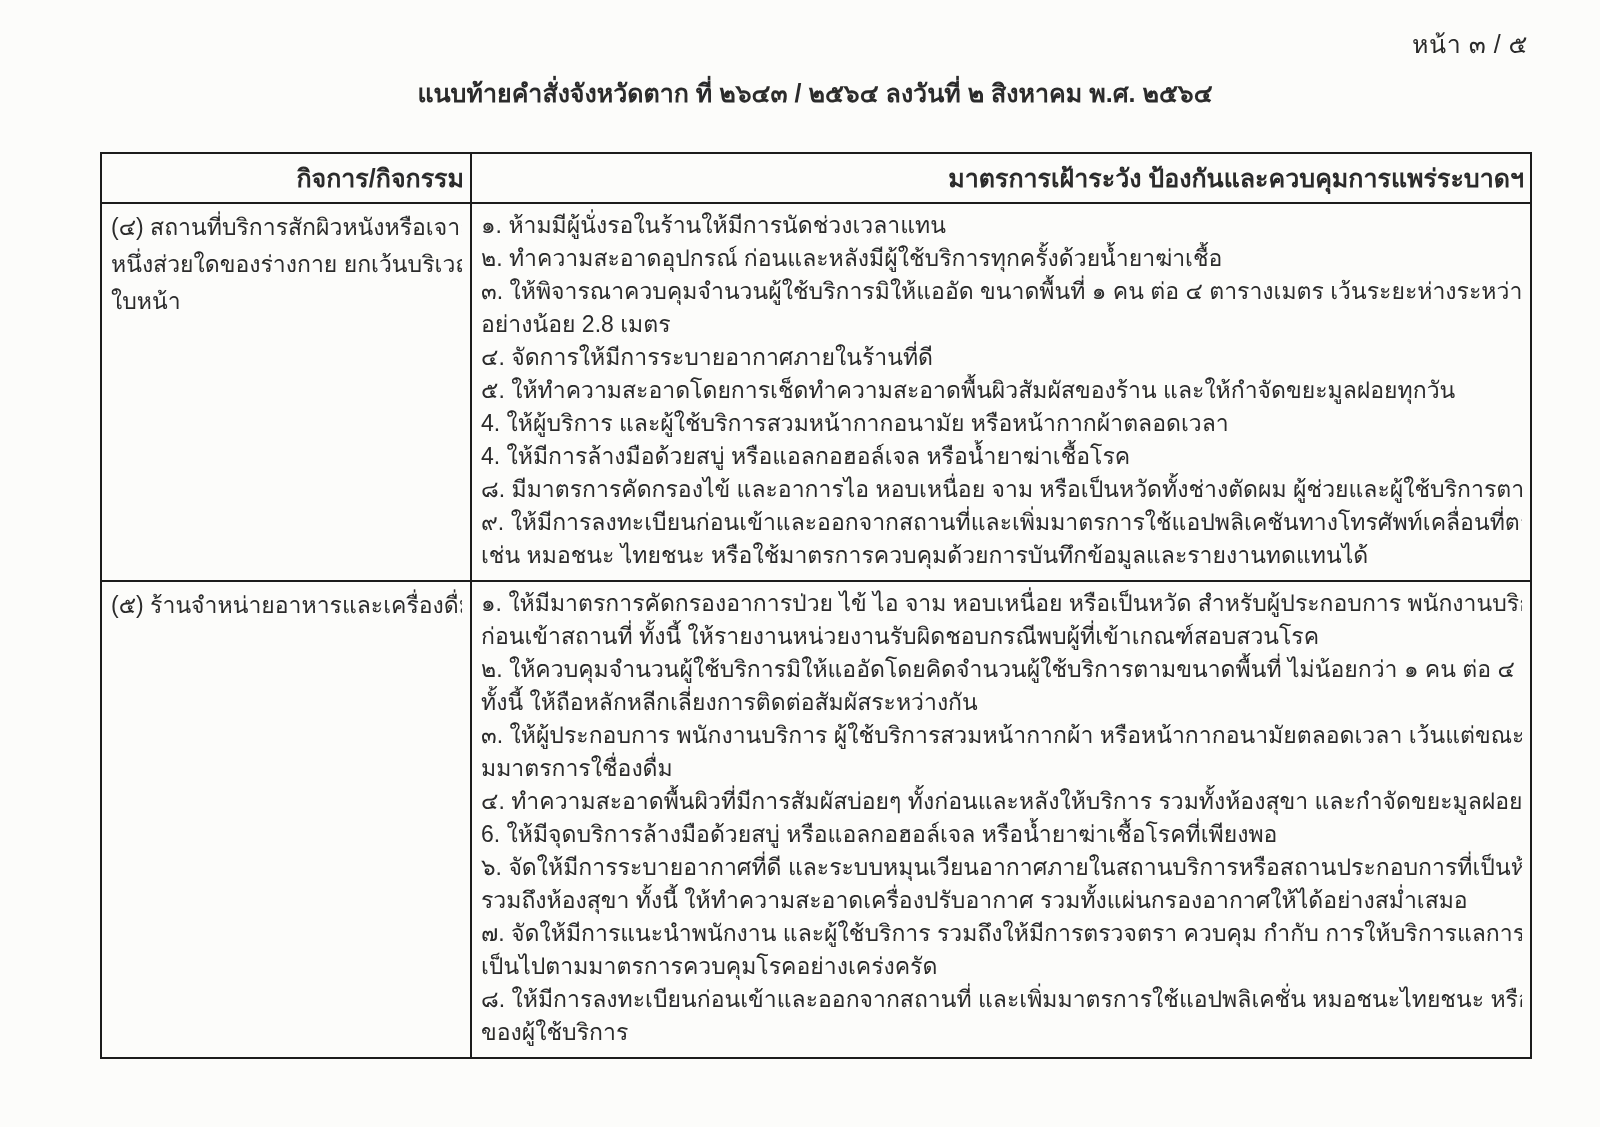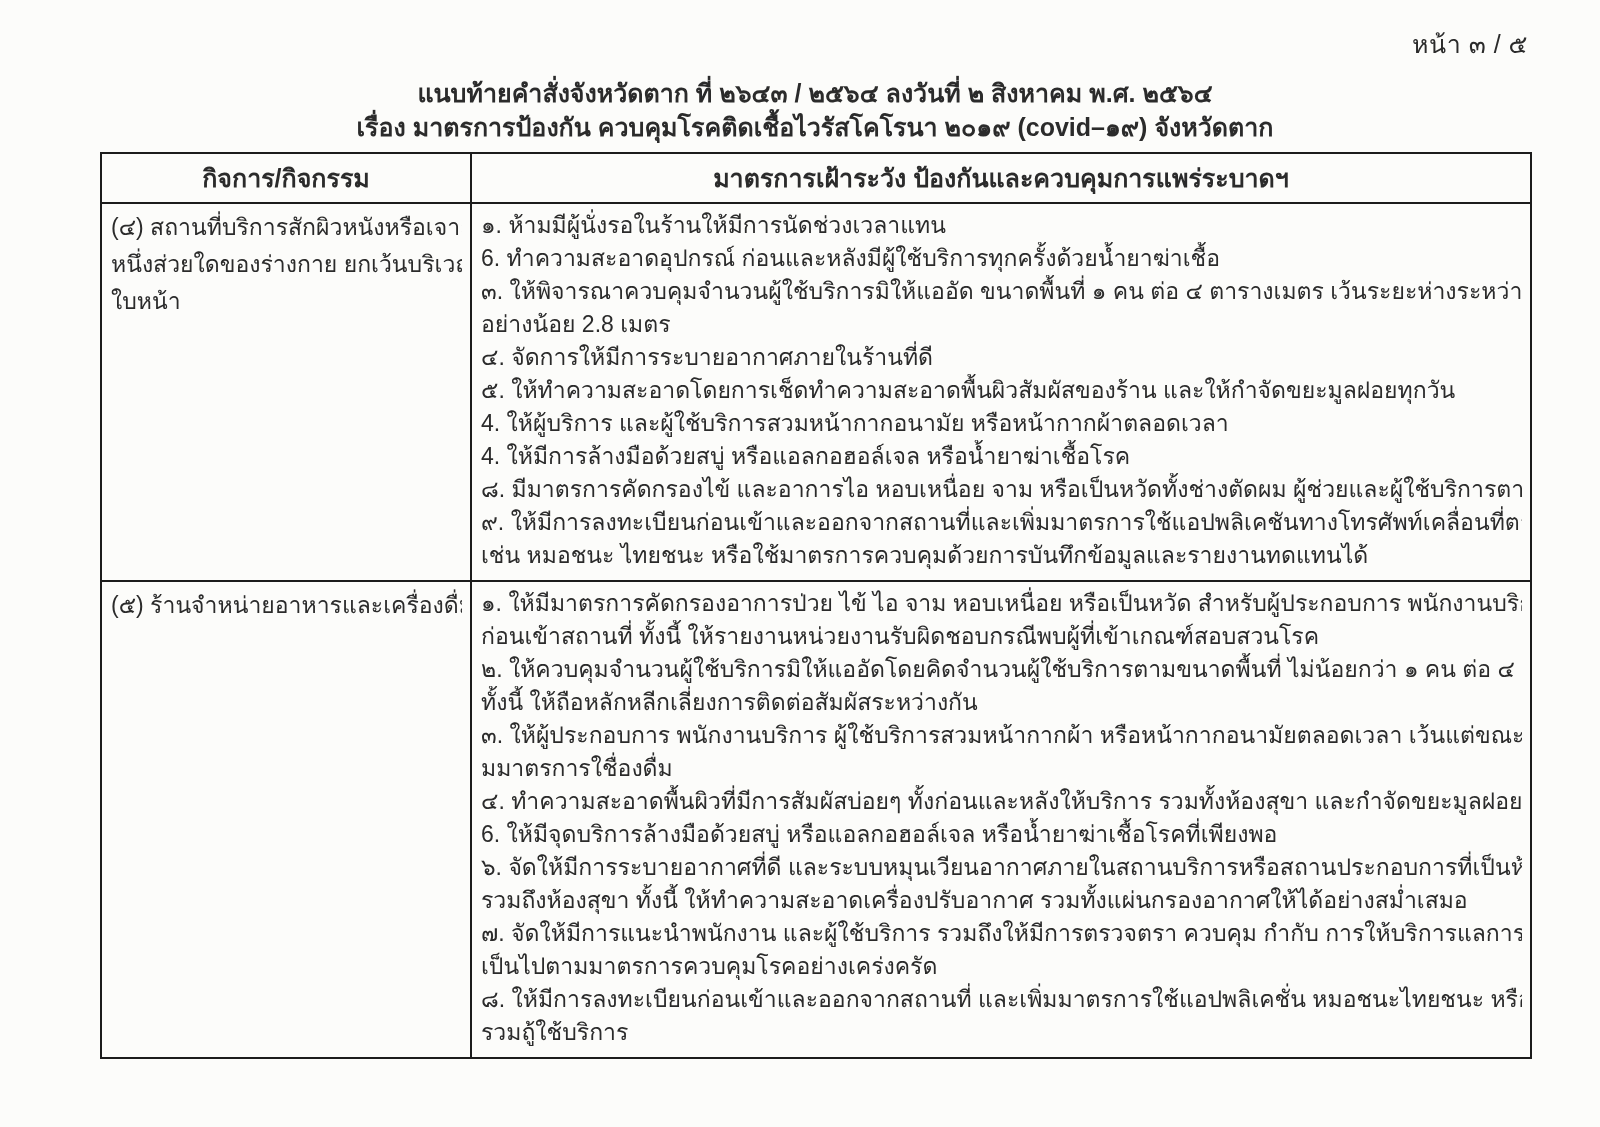--- a/index.html
+++ b/index.html
@@ -41,21 +41,21 @@
   }
   .doc-table th,.doc-table td{
     border:2px solid var(--border);
     vertical-align:top;
   }
   .col-activity{width:370px;}
   .col-measures{width:1060px;}
   .doc-table th{
     font-size:25px;
     font-weight:600;
-    text-align:center;
+    text-align:right;
     padding:4px 6px;
     height:38px;
     vertical-align:middle;
   }
   .cell{
     padding:5px 8px 8px 9px;
     font-size:23px;
   }
   .act-line{
     line-height:37px;
@@ -68,21 +68,20 @@
     overflow:hidden;
   }
 </style>
 </head>
 <body>
 
 <div class="page-label">หน้า ๓ / ๕</div>
 
 <div class="title-block">
   <div>แนบท้ายคำสั่งจังหวัดตาก ที่ ๒๖๔๓ / ๒๕๖๔ ลงวันที่ ๒ สิงหาคม พ.ศ. ๒๕๖๔</div>
-  <div>เรื่อง มาตรการป้องกัน ควบคุมโรคติดเชื้อไวรัสโคโรนา ๒๐๑๙ (covid–๑๙) จังหวัดตาก</div>
 </div>
 
 <table class="doc-table">
   <colgroup>
     <col class="col-activity">
     <col class="col-measures">
   </colgroup>
   <thead>
     <tr>
       <th>กิจการ/กิจกรรม</th>
@@ -91,21 +90,21 @@
   </thead>
   <tbody>
       <tr>
         <td class="cell">
           <div class="act-line">(๔) สถานที่บริการสักผิวหนังหรือเจาะส่วน</div>
           <div class="act-line">หนึ่งส่วยใดของร่างกาย ยกเว้นบริเวณ</div>
           <div class="act-line">ใบหน้า</div>
         </td>
         <td class="cell">
           <div class="measure-line">๑. ห้ามมีผู้นั่งรอในร้านให้มีการนัดช่วงเวลาแทน</div>
-          <div class="measure-line">6. ทำความสะอาดอุปกรณ์ ก่อนและหลังมีผู้ใช้บริการทุกครั้งด้วยน้ำยาฆ่าเชื้อ</div>
+          <div class="measure-line">๒. ทำความสะอาดอุปกรณ์ ก่อนและหลังมีผู้ใช้บริการทุกครั้งด้วยน้ำยาฆ่าเชื้อ</div>
           <div class="measure-line">๓. ให้พิจารณาควบคุมจำนวนผู้ใช้บริการมิให้แออัด ขนาดพื้นที่ ๑ คน ต่อ ๔ ตารางเมตร เว้นระยะห่างระหว่างเก้าอี้หรือเตียง</div>
           <div class="measure-line">อย่างน้อย 2.8 เมตร</div>
           <div class="measure-line">๔. จัดการให้มีการระบายอากาศภายในร้านที่ดี</div>
           <div class="measure-line">๕. ให้ทำความสะอาดโดยการเช็ดทำความสะอาดพื้นผิวสัมผัสของร้าน และให้กำจัดขยะมูลฝอยทุกวัน</div>
           <div class="measure-line">4. ให้ผู้บริการ และผู้ใช้บริการสวมหน้ากากอนามัย หรือหน้ากากผ้าตลอดเวลา</div>
           <div class="measure-line">4. ให้มีการล้างมือด้วยสบู่ หรือแอลกอฮอล์เจล หรือน้ำยาฆ่าเชื้อโรค</div>
           <div class="measure-line">๘. มีมาตรการคัดกรองไข้ และอาการไอ หอบเหนื่อย จาม หรือเป็นหวัดทั้งช่างตัดผม ผู้ช่วยและผู้ใช้บริการตามขีดความสามารถ</div>
           <div class="measure-line">๙. ให้มีการลงทะเบียนก่อนเข้าและออกจากสถานที่และเพิ่มมาตรการใช้แอปพลิเคชันทางโทรศัพท์เคลื่อนที่ตามที่ทางราชการกำหนด</div>
           <div class="measure-line">เช่น หมอชนะ ไทยชนะ หรือใช้มาตรการควบคุมด้วยการบันทึกข้อมูลและรายงานทดแทนได้</div>
         </td>
@@ -121,17 +120,17 @@
           <div class="measure-line">ทั้งนี้ ให้ถือหลักหลีกเลี่ยงการติดต่อสัมผัสระหว่างกัน</div>
           <div class="measure-line">๓. ให้ผู้ประกอบการ พนักงานบริการ ผู้ใช้บริการสวมหน้ากากผ้า หรือหน้ากากอนามัยตลอดเวลา เว้นแต่ขณะรับประทาน</div>
           <div class="measure-line">มมาตรการใชื่องดื่ม</div>
           <div class="measure-line">๔. ทำความสะอาดพื้นผิวที่มีการสัมผัสบ่อยๆ ทั้งก่อนและหลังให้บริการ รวมทั้งห้องสุขา และกำจัดขยะมูลฝอยทุกวัน</div>
           <div class="measure-line">6. ให้มีจุดบริการล้างมือด้วยสบู่ หรือแอลกอฮอล์เจล หรือน้ำยาฆ่าเชื้อโรคที่เพียงพอ</div>
           <div class="measure-line">๖. จัดให้มีการระบายอากาศที่ดี และระบบหมุนเวียนอากาศภายในสถานบริการหรือสถานประกอบการที่เป็นห้องปรับอากาศ</div>
           <div class="measure-line">รวมถึงห้องสุขา ทั้งนี้ ให้ทำความสะอาดเครื่องปรับอากาศ รวมทั้งแผ่นกรองอากาศให้ได้อย่างสม่ำเสมอ</div>
           <div class="measure-line">๗. จัดให้มีการแนะนำพนักงาน และผู้ใช้บริการ รวมถึงให้มีการตรวจตรา ควบคุม กำกับ การให้บริการแลการใช้บริการให้</div>
           <div class="measure-line">เป็นไปตามมาตรการควบคุมโรคอย่างเคร่งครัด</div>
           <div class="measure-line">๘. ให้มีการลงทะเบียนก่อนเข้าและออกจากสถานที่ และเพิ่มมาตรการใช้แอปพลิเคชั่น หมอชนะไทยชนะ หรือใช้การบันทึกข้อมูล</div>
-          <div class="measure-line">รวมถู้ใช้บริการ</div>
+          <div class="measure-line">ของผู้ใช้บริการ</div>
         </td>
       </tr>
     </tbody>
 </table>
 
 </body></html>

